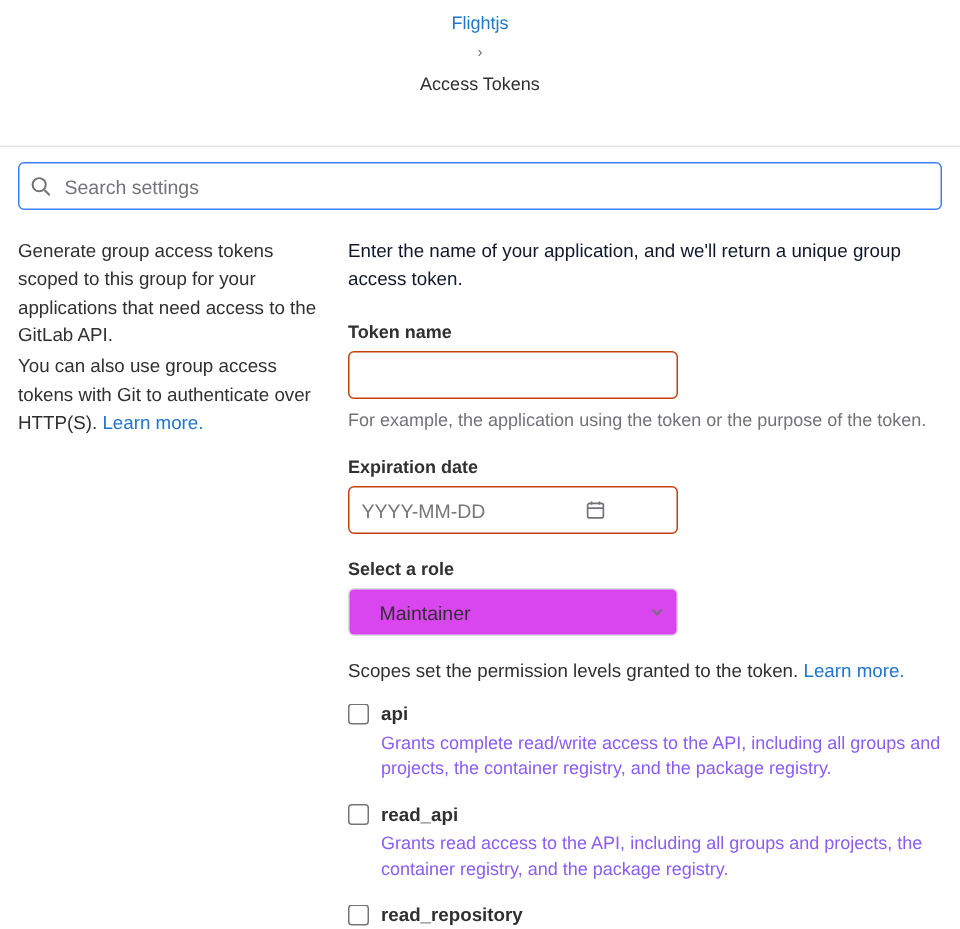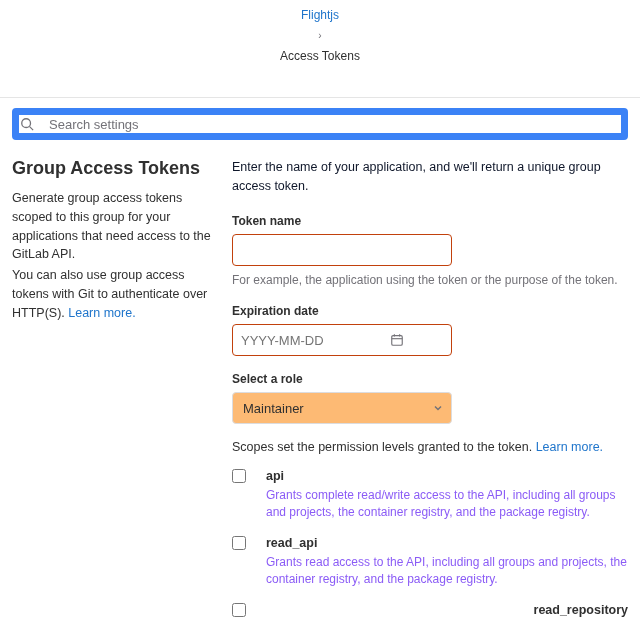--- a/index.html
+++ b/index.html
@@ -4,43 +4,43 @@
 <style>
 * { box-sizing: border-box; margin: 0; padding: 0; }
 body { font-family: -apple-system, BlinkMacSystemFont, "Segoe UI", Helvetica, Arial, sans-serif; font-size: 13px; color: #303030; background: #fff; }
 a { color: #1f75cb; text-decoration: none; }
 hr.sep { border: none; border-top: 1px solid #e5e5e5; margin: 0; }
 .container { padding: 0 12px 24px; max-width: 640px; }
 .breadcrumb { display: flex; align-items: center; gap: 8px; padding: 8px 0 10px; font-size: 12px; color: #303030; flex-direction: column; }
 .breadcrumb .sep { color: #737278; font-size: 10px; }
 .search-wrap { padding: 10px 0 18px; }
 .search { position: relative; }
-.search input { width: 100%; height: 32px; border: 7px solid #3b82f6; border-radius: 4px; padding: 0 10px 0 30px; font-size: 13px; color: #303030; }
+.search input { width: 100%; height: 32px; border: 1px solid #3b82f6; border-radius: 4px; padding: 0 10px 0 30px; font-size: 13px; color: #303030; }
 .search input::placeholder { color: #737278; }
 .search .ico { position: absolute; left: 8px; top: 50%; transform: translateY(-50%); width: 14px; height: 14px; color: #737278; }
 .layout { display: flex; gap: 20px; }
 .left { width: 200px; flex-shrink: 0; }
 .right { flex: 1; min-width: 0; }
 h1.title { font-size: 18px; font-weight: 600; margin-bottom: 10px; }
 .left p { font-size: 12.5px; line-height: 1.5; color: #303030; margin-bottom: 2px; }
 h2.subtitle { font-size: 14px; font-weight: 600; margin-bottom: 6px; }
 .right .desc { font-size: 12.5px; color: #0f172a; margin-bottom: 18px; line-height: 1.5; }
 .field { margin-bottom: 16px; }
 .field label.lbl { display: block; font-size: 12px; font-weight: 600; margin-bottom: 6px; }
 .field input[type=text] { width: 220px; height: 32px; border: 1px solid #c2410c; border-radius: 4px; padding: 0 8px; font-size: 13px; }
 .field .hint { font-size: 12px; color: #737278; margin-top: 6px; line-height: 1.4; }
 .date-wrap { position: relative; width: 180px; }
 .date-wrap input { width: 100%; height: 32px; border: 1px solid #868686; border-radius: 4px; padding: 0 30px 0 8px; font-size: 13px; }
 .date-wrap .cal { position: absolute; right: 8px; top: 50%; transform: translateY(-50%); width: 14px; height: 14px; color: #737278; }
 .select-wrap { position: relative; width: 220px; }
-.select-wrap select { width: 100%; height: 32px; border: 1px solid #dcdcde; border-radius: 4px; padding: 0 28px 0 10px; font-size: 13px; background: #fdba74; appearance: none; color: #303030; }
+.select-wrap select { width: 100%; height: 32px; border: 1px solid #dcdcde; border-radius: 4px; padding: 0 28px 0 20px; font-size: 13px; background: #d946ef; appearance: none; color: #303030; }
 .select-wrap .chev { position: absolute; right: 8px; top: 50%; transform: translateY(-50%); width: 12px; height: 12px; color: #737278; pointer-events: none; }
 .scopes-hdr { font-size: 13px; font-weight: 600; margin-bottom: 4px; }
 .scopes-sub { font-size: 12.5px; color: #303030; margin-bottom: 14px; }
-.scope-item { display: flex; gap: 20px; margin-bottom: 14px; justify-content: space-between; }
+.scope-item { display: flex; gap: 8px; margin-bottom: 14px; }
 .scope-item input[type=checkbox] { width: 14px; height: 14px; margin-top: 1px; flex-shrink: 0; }
 .scope-item .txt .name { font-size: 12.5px; font-weight: 600; line-height: 1.3; }
 .scope-item .txt .d { font-size: 12px; color: #8b5cf6; line-height: 1.45; margin-top: 2px; }
 </style>
 </head>
 <body>
 
 <div class="container">
   <div class="breadcrumb">
     <a href="#">Flightjs</a>
@@ -55,21 +55,20 @@
       <svg class="ico" viewBox="0 0 16 16" fill="none" stroke="currentColor" stroke-width="1.5">
           <circle cx="7" cy="7" r="5"></circle>
           <line x1="11" y1="11" x2="15" y2="15"></line>
         </svg>
       <input type="text" placeholder="Search settings" style="">
     </div>
   </div>
 
   <div class="layout">
     <div class="left">
-      <h1 class="title">Group Access Tokens</h1>
       <p>Generate group access tokens scoped to this group for your applications that need access to the GitLab API.</p>
       <p><span>You can also use group access tokens with Git to authenticate over HTTP(S). </span><a href="#">Learn more.</a></p>
     </div>
 
     <div class="right">
       <p class="desc">Enter the name of your application, and we'll return a unique group access token.</p>
 
       <div class="field">
         <label class="lbl">Token name</label>
         <input type="text" style="">

